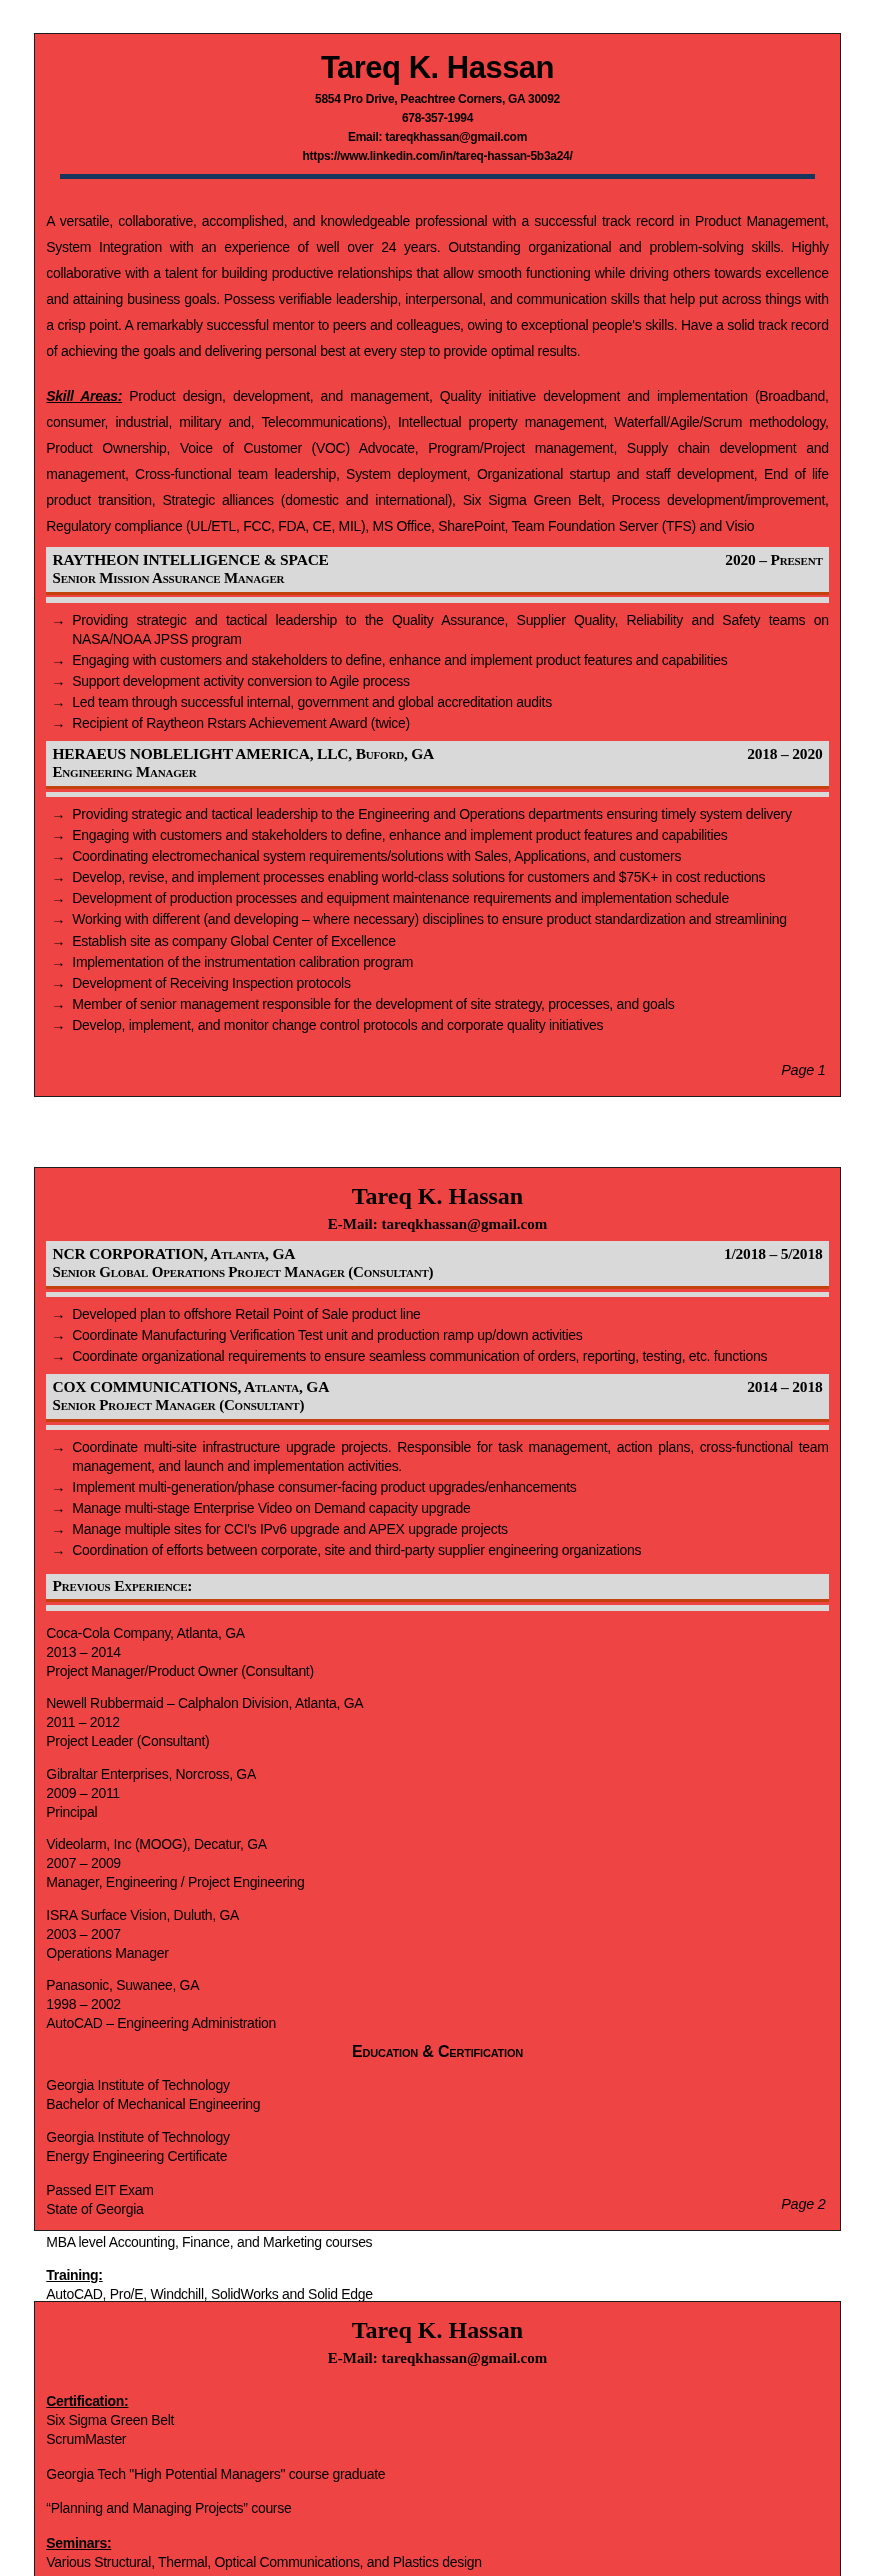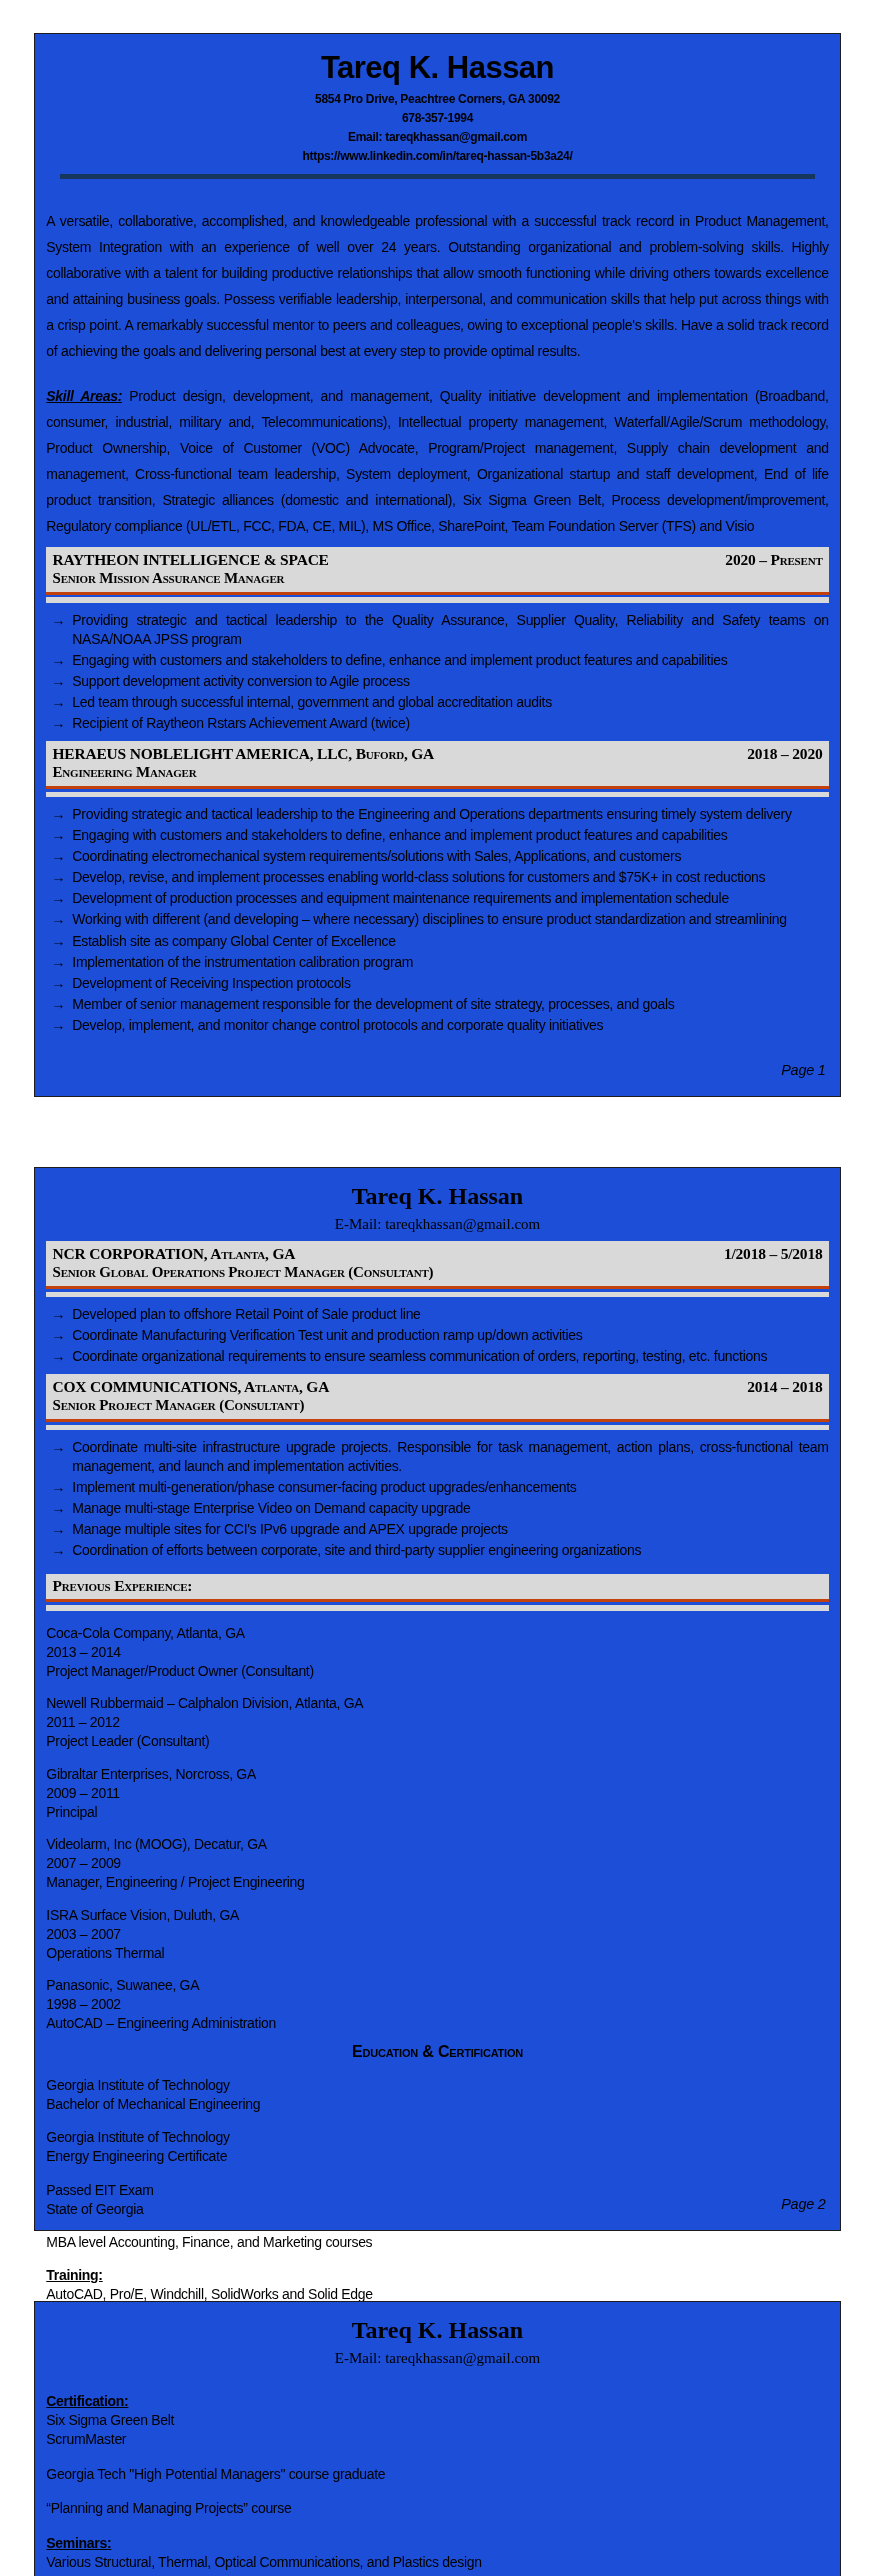--- a/index.html
+++ b/index.html
@@ -1,18 +1,18 @@
 <!DOCTYPE html>
 <html style="font-size:8.2px"><head>
 <meta charset="utf-8">
 <style>
   html,body{margin:0;padding:0;background:#ffffff;}
   body{width:876px;font-family:"Liberation Sans",sans-serif;color:#000;}
   .page{position:relative;box-sizing:border-box;width:807px;height:1064px;
-        margin-left:34px;border:1px solid #1c1c1c;background:#1d4ed8;padding:10.3px 11.3px;}
+        margin-left:34px;border:1px solid #1c1c1c;background:#ef4444;padding:10.3px 11.3px;}
   .page-1{margin-top:33px;}
   .page-gap{height:70px;}
 
   
   .h-name{font-size:31px;font-weight:bold;text-align:center;letter-spacing:-0.5px;margin-top:7.2px;line-height:34px;}
   .h-contact{font-size:12px;font-weight:bold;text-align:center;line-height:19px;letter-spacing:-0.3px;}
   .h-contact-first{margin-top:4.1px;}
   .rule-blue{height:5.2px;margin:8.2px 13.4px 0 13.4px;}
 
   
@@ -32,21 +32,21 @@
 
   .bullets{margin-top:7.7px;}
   .bullet{position:relative;padding-left:26px;font-size:14px;line-height:19px;
           text-align:justify;letter-spacing:-0.3px;margin-bottom:2.1px;}
   .bullet .arrow{position:absolute;left:5.2px;top:0;font-weight:normal;}
 
   .footer{position:absolute;right:14.4px;bottom:18.5px;font-style:italic;font-size:14.4px;letter-spacing:-0.2px;}
 
   
   .serif-name{font-family:"Liberation Serif",serif;font-weight:bold;font-size:24px;text-align:center;margin-top:5.2px;line-height:27px;}
-  .serif-mail{font-family:"Liberation Serif",serif;font-weight:normal;font-size:15px;text-align:center;margin-top:4.1px;line-height:18.5px;}
+  .serif-mail{font-family:"Liberation Serif",serif;font-weight:bold;font-size:15px;text-align:center;margin-top:4.1px;line-height:18.5px;}
 
   .prev-band{margin-top:13.4px;}
   .prev-band .band-row{font-size:15.5px;}
   .prev-list{margin-top:8.2px;}
   .prev-entry{margin-top:13.4px;font-size:14px;line-height:19px;letter-spacing:-0.3px;}
   .prev-row{display:flex;justify-content:space-between;flex-direction:column;}
 
   .edu-head{margin-top:10.3px;}
   .edu-block{margin-top:14.4px;font-size:14px;line-height:19px;letter-spacing:-0.3px;}
   .block-label{font-weight:bold;text-decoration:underline;}
@@ -187,21 +187,21 @@
           <span>Videolarm, Inc (MOOG), Decatur, GA</span>
           <span>2007 – 2009</span>
         </div>
         <div>Manager, Engineering / Project Engineering</div>
       </div>
       <div class="prev-entry">
         <div class="prev-row">
           <span>ISRA Surface Vision, Duluth, GA</span>
           <span>2003 – 2007</span>
         </div>
-        <div>Operations Thermal</div>
+        <div>Operations Manager</div>
       </div>
       <div class="prev-entry">
         <div class="prev-row">
           <span>Panasonic, Suwanee, GA</span>
           <span>1998 – 2002</span>
         </div>
         <div>AutoCAD – Engineering Administration</div>
       </div>
     </div>
 

